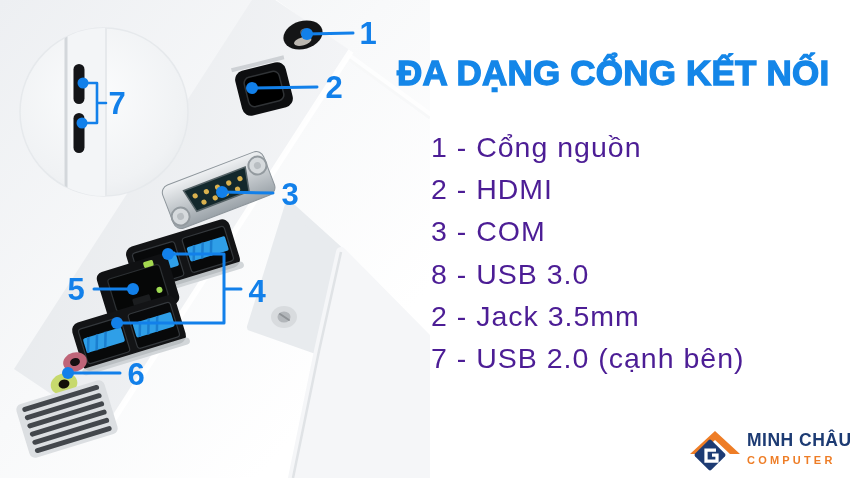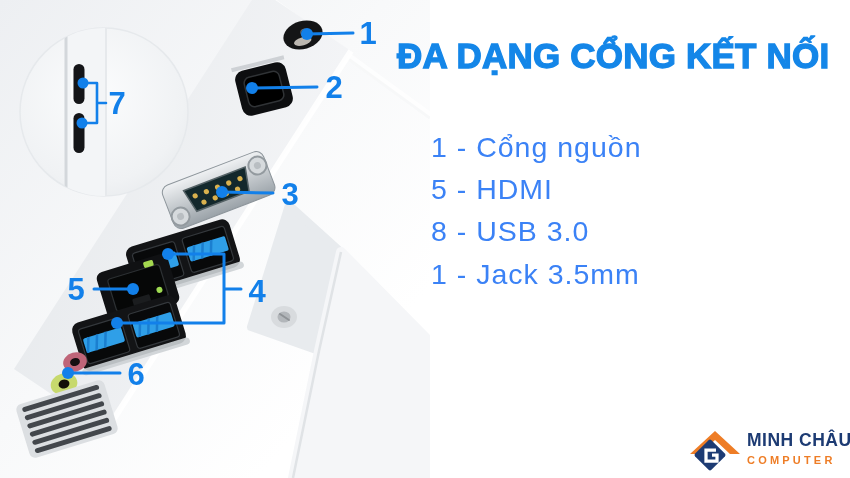--- a/index.html
+++ b/index.html
@@ -2,27 +2,27 @@
 <html><head>
 <meta charset="utf-8">
 <style>
   html,body{margin:0;padding:0;background:#ffffff;}
   .canvas{
     position:relative;width:850px;height:478px;overflow:hidden;
     background:#ffffff;font-family:"Liberation Sans",sans-serif;
   }
   .photo{position:absolute;left:0;top:0;width:430px;height:478px;}
   .title{
-    position:absolute;left:397px;top:36px;margin:0;white-space:nowrap;
+    position:absolute;left:397px;top:53px;margin:0;white-space:nowrap;
     font-size:35px;font-weight:800;color:#1486e8;letter-spacing:0.2px;
     -webkit-text-stroke:1.3px #1486e8;
   }
   .port-list{
     position:absolute;left:431px;top:126px;margin:0;padding:0;list-style:none;
-    color:#3b82f6;font-size:28.5px;letter-spacing:1px;font-weight:500;
+    color:#4c1d95;font-size:28.5px;letter-spacing:1px;font-weight:500;
   }
   .port-list li{height:42.3px;display:flex;align-items:center;white-space:nowrap;}
   .logo{
     position:absolute;left:688px;top:426px;display:flex;align-items:center;gap:7px;
   }
   .logo-text{display:flex;flex-direction:column;}
   .logo-name{
     font-size:17.5px;font-weight:800;color:#1d3b73;letter-spacing:0.5px;line-height:1;
     white-space:nowrap;
   }
@@ -213,23 +213,25 @@
       <text class="callout-num" x="257" y="302">4</text>
       <text class="callout-num" x="76" y="300">5</text>
       <text class="callout-num" x="136" y="385">6</text>
     </g>
   </svg>
 
   <h1 class="title">ĐA DẠNG CỔNG KẾT NỐI</h1>
 
   <ol class="port-list">
     <li>1 - Cổng nguồn</li>
-    <li>5 - HDMI</li>
+    <li>2 - HDMI</li>
+    <li>3 - COM</li>
     <li>8 - USB 3.0</li>
-    <li>1 - Jack 3.5mm</li>
+    <li>2 - Jack 3.5mm</li>
+    <li>7 - USB 2.0 (cạnh bên)</li>
   </ol>
 
   <div class="logo">
     <svg width="52" height="46" viewBox="0 0 104 92" aria-hidden="true">
       <path d="M4,56 L54,10 L104,56 L84,56 L54,28 L24,56 Z" fill="#ee7d26"></path>
       <g transform="translate(44,58) rotate(45)">
         <rect x="-23" y="-23" width="46" height="46" rx="4" fill="#1d3b73"></rect>
       </g>
       <path d="M56,48 L36,48 L36,70 L58,70 L58,58 L48,58" stroke="#ffffff" stroke-width="6.5" fill="none"></path>
     </svg>

